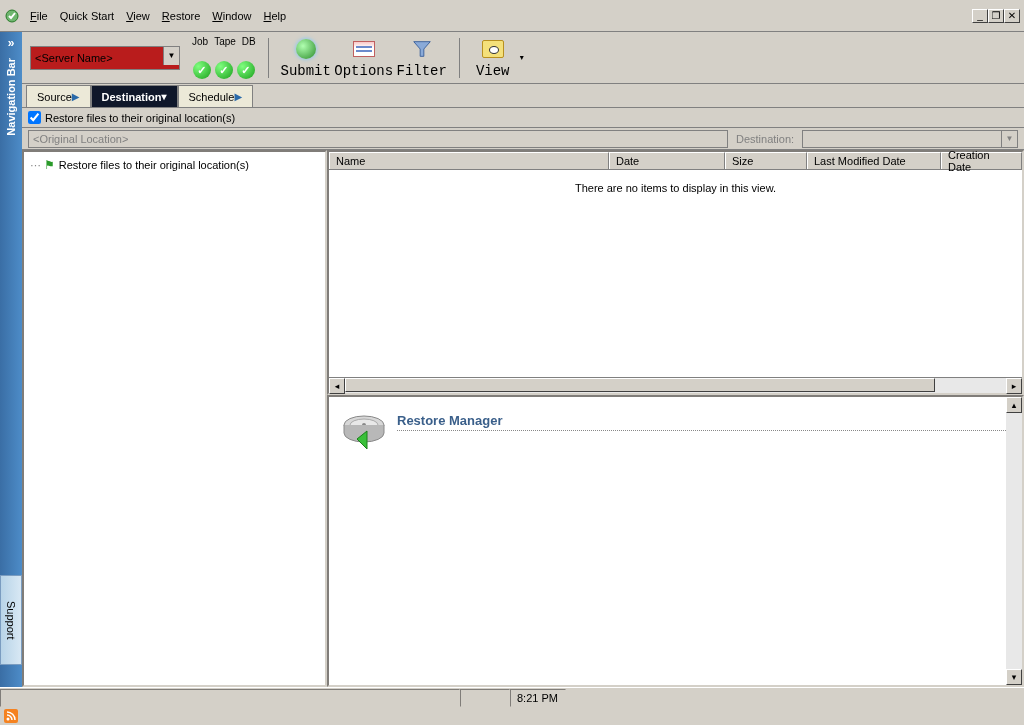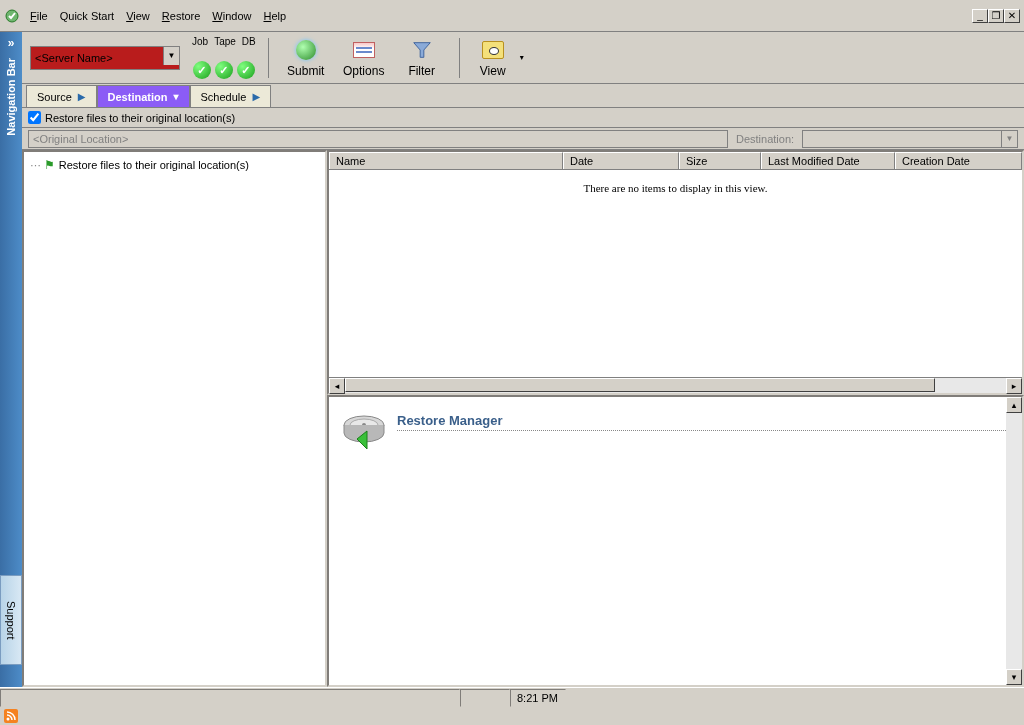--- a/index.html
+++ b/index.html
@@ -70,38 +70,38 @@
   width:18px; height:18px; border-radius:50%;
   background: radial-gradient(circle at 30% 30%, #7fff7f, #1a9e1a);
   display:flex;align-items:center;justify-content:center;color:#fff;font-size:11px;font-weight:bold;
 }
 .tb-sep { width:1px; height:40px; background:#808080; margin:0 4px; }
 .tb-btn {
   display:flex; flex-direction:column; align-items:center; justify-content:center;
   width:50px; height:48px; gap:2px; cursor:default;
 }
 .tb-btn .ic { width:24px; height:24px; display:flex;align-items:center;justify-content:center; }
-.tb-btn .lbl { font-size:12px; }
+.tb-btn .lbl { font-size:14px;font-family:Liberation Mono, monospace; }
 .ic-submit { width:20px;height:20px;border-radius:50%;background:radial-gradient(circle at 35% 35%,#b0ffb0,#2a8a2a);box-shadow:0 0 4px #6fc6ff; }
 .ic-options { width:22px;height:16px;border:1px solid #c06060;background:linear-gradient(#f8c8c8,#fff 40%);position:relative; }
 .ic-options::after{content:"";position:absolute;left:2px;right:2px;top:4px;height:2px;background:#6a8acc;box-shadow:0 4px 0 #6a8acc;}
 .ic-filter svg { width:22px;height:22px; }
 .ic-view { width:22px;height:18px;background:#f4e07a;border:1px solid #b89020;position:relative;border-radius:2px; }
 .ic-view::after{content:"";position:absolute;left:6px;top:5px;width:8px;height:6px;border:1px solid #333;border-radius:50%;background:#fff;}
 .dd-arrow { font-size:8px; margin-left:-2px; align-self:center; }
 .tabs-row {
   height:24px; background:#d4d0c8; display:flex; align-items:flex-end;
   border-bottom:1px solid #808080; padding-left:4px;
 }
 .tab {
   height:22px; padding:0 10px; background:#ece9d8; border:1px solid #808080;
-  border-bottom:none; display:flex; align-items:center; gap:6px;
+  border-bottom:none; display:flex; align-items:center; 
   margin-right:0px;
 }
-.tab.active { background:#8b5cf6; color:#fff; font-weight:bold; }
+.tab.active { background:#0f172a; color:#fff; font-weight:bold; }
 .tab .arrow { font-size:10px; }
 .tab.active .arrow { color:#fff; }
 .check-row {
   height:20px; background:#d4d0c8; display:flex; align-items:center;
   padding:0 6px; border-bottom:1px solid #808080;
 }
 .check-row input { margin-right:4px; }
 .path-row {
   height:22px; display:flex; align-items:center; padding:0 6px;
   border-bottom:1px solid #808080; gap:8px; color:#808080;
@@ -129,21 +129,21 @@
   height:245px; border:2px inset #d4d0c8; background:#fff;
   display:flex; flex-direction:column; position:relative;
 }
 .col-headers {
   height:18px; display:flex; background:#d4d0c8; border-bottom:1px solid #808080;
 }
 .ch {
   border-right:1px solid #808080; border-top:1px solid #fff; border-left:1px solid #fff;
   padding:2px 6px; font-size:11px; display:flex; align-items:center;
 }
-.list-body { flex:1; display:flex; align-items:flex-start; justify-content:center; padding-top:12px;font-family:Liberation Serif, serif; }
+.list-body { flex:1; display:flex; align-items:flex-start; justify-content:center; padding-top:12px; }
 .hscroll {
   height:16px; background:#d4d0c8; display:flex; border-top:1px solid #808080;
 }
 .hs-btn { width:16px; height:16px; background:#d4d0c8; border:1px solid #fff;border-right-color:#404040;border-bottom-color:#404040;display:flex;align-items:center;justify-content:center;font-size:9px; }
 .hs-track { flex:1; background:#e8e8e8; position:relative; }
 .hs-thumb { position:absolute; left:0; top:0; height:14px; width:590px; background:#d4d0c8; border:1px solid #fff;border-right-color:#404040;border-bottom-color:#404040; }
 .detail-pane {
   flex:1; border:2px inset #d4d0c8; background:#fff; position:relative;
   display:flex; flex-direction:column;
 }
@@ -291,21 +291,21 @@
         <div class="tree-item">
           <span class="dots">⋯</span>
           <span class="flag">⚑</span>
           <span>Restore files to their original location(s)</span>
         </div>
       </div>
 
       <div class="right-col">
         <div class="list-pane">
           <div class="col-headers">
-            <div class="ch" style="width:234px">Name</div>
+            <div class="ch" style="width:280px">Name</div>
             <div class="ch" style="width:116px">Date</div>
             <div class="ch" style="width:82px">Size</div>
             <div class="ch" style="width:134px">Last Modified Date</div>
             <div class="ch" style="flex:1">Creation Date</div>
           </div>
           <div class="list-body">
             <span>There are no items to display in this view.</span>
           </div>
           <div class="hscroll">
             <div class="hs-btn">◂</div>

